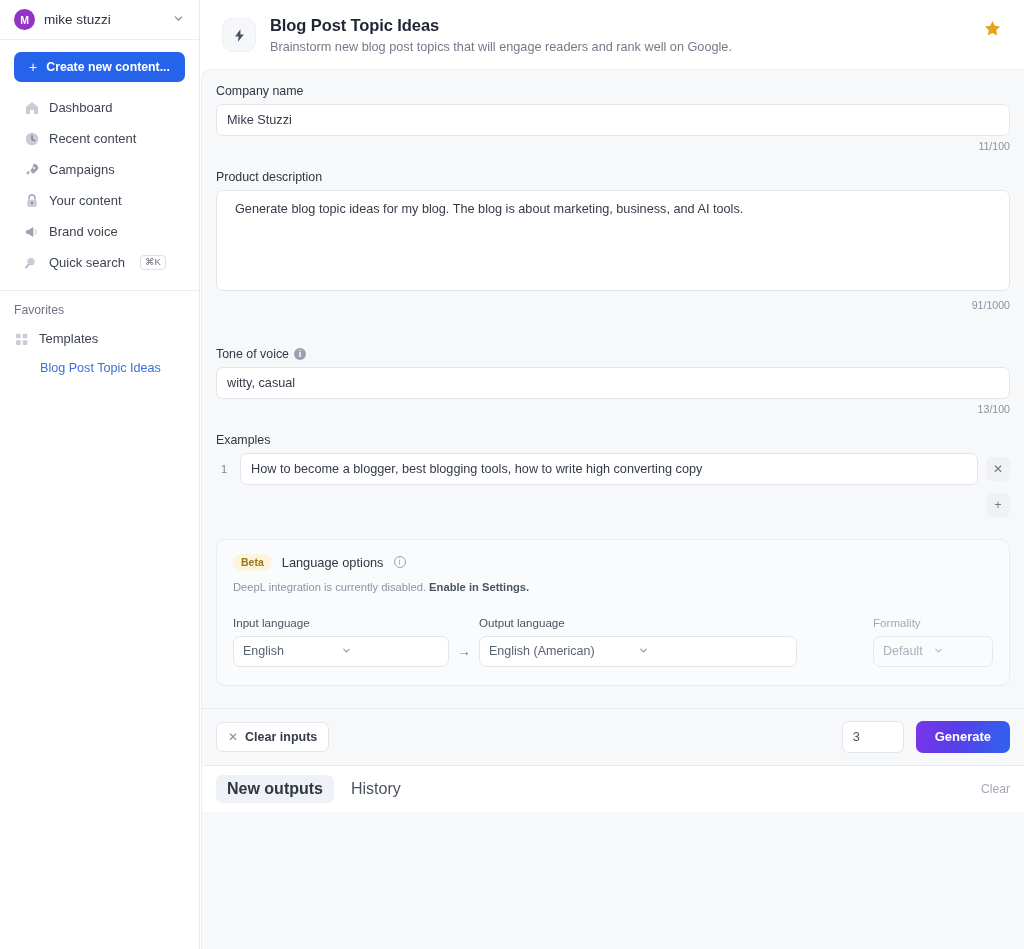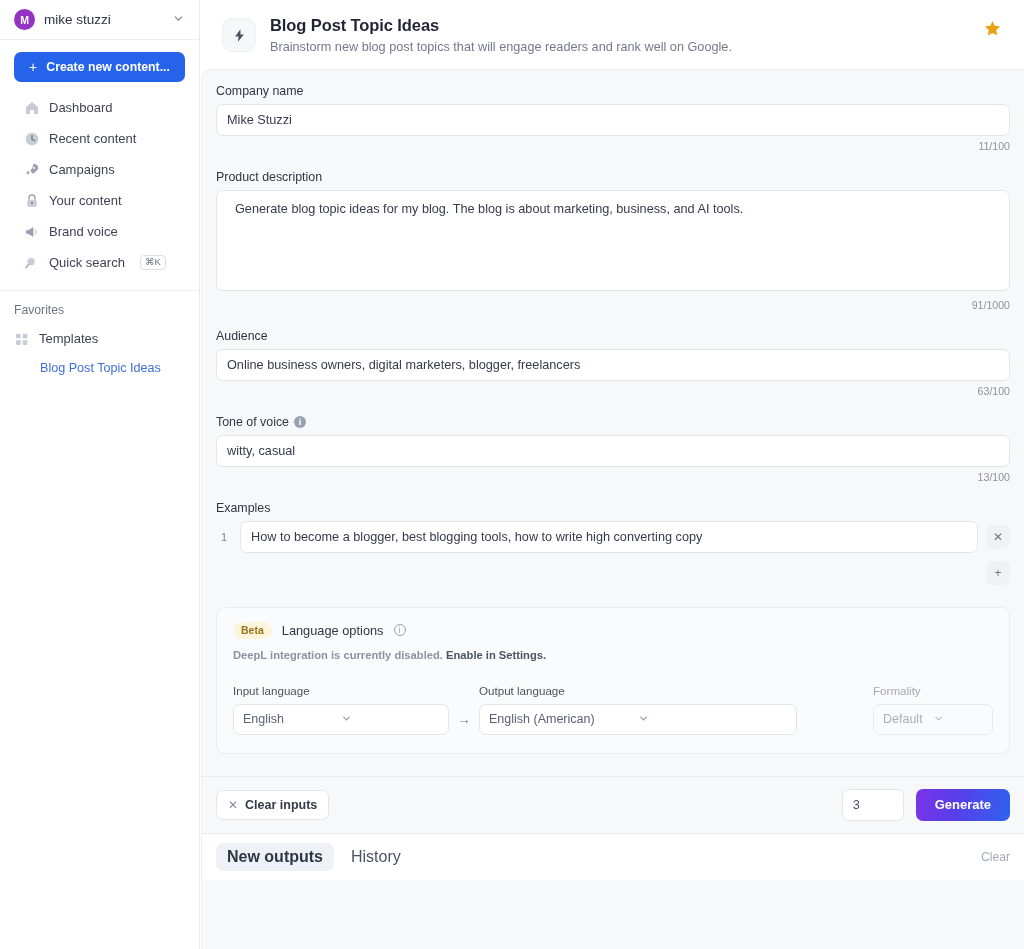--- a/index.html
+++ b/index.html
@@ -177,21 +177,21 @@
     font-size: 10.5px; font-weight: bold;
     padding: 3px 8px; border-radius: 11px; line-height: 1;
   }
   .lang-title { font-size: 12.8px; color: #2f3644; font-weight: normal; }
   .info-o {
     width: 12px; height: 12px; border-radius: 50%;
     border: 1px solid #9aa2b1; color: #9aa2b1;
     font-size: 8.5px; line-height: 10px; text-align: center;
     display: inline-block;
   }
-  .lang-note { font-size: 11.2px; color: #8b93a1; margin-top: 10px; font-weight: bold; }
+  .lang-note { font-size: 11.2px; color: #8b93a1; margin-top: 10px; }
   .lang-note b { color: #4b5563; }
   .lang-grid {
     display: flex; align-items: flex-end; gap: 0; margin-top: 14px;
   }
   .lang-col { display: flex; flex-direction: column; }
   .lang-col.in { width: 216px; }
   .lang-col.out { width: 318px; }
   .lang-col.form { width: 120px; margin-left: auto; }
   .lang-lbl { font-size: 11.6px; color: #4b5260; margin-bottom: 7px; }
   .lang-lbl.dim { color: #a3aab6; margin-top: 9px; }
@@ -397,25 +397,20 @@
         <div class="gap-md"></div>
 
         <div class="field">
           <div class="flabel">Product description</div>
           <textarea class="inp" style="">Generate blog topic ideas for my blog. The blog is about marketing, business, and AI tools.</textarea>
           <div class="counter">91/1000</div>
         </div>
 
         <div class="gap-md"></div>
 
-        <div class="field">
-          <div class="flabel">Audience</div>
-          <input class="inp" type="text" value="Online business owners, digital marketers, blogger, freelancers" style="">
-          <div class="counter">63/100</div>
-        </div>
 
         <div class="gap-md"></div>
 
         <div class="field tone-row">
           <div class="flabel">
             <span>Tone of voice</span>
             <span class="info-dot">i</span>
           </div>
           <input class="inp" type="text" value="witty, casual" style="">
           

